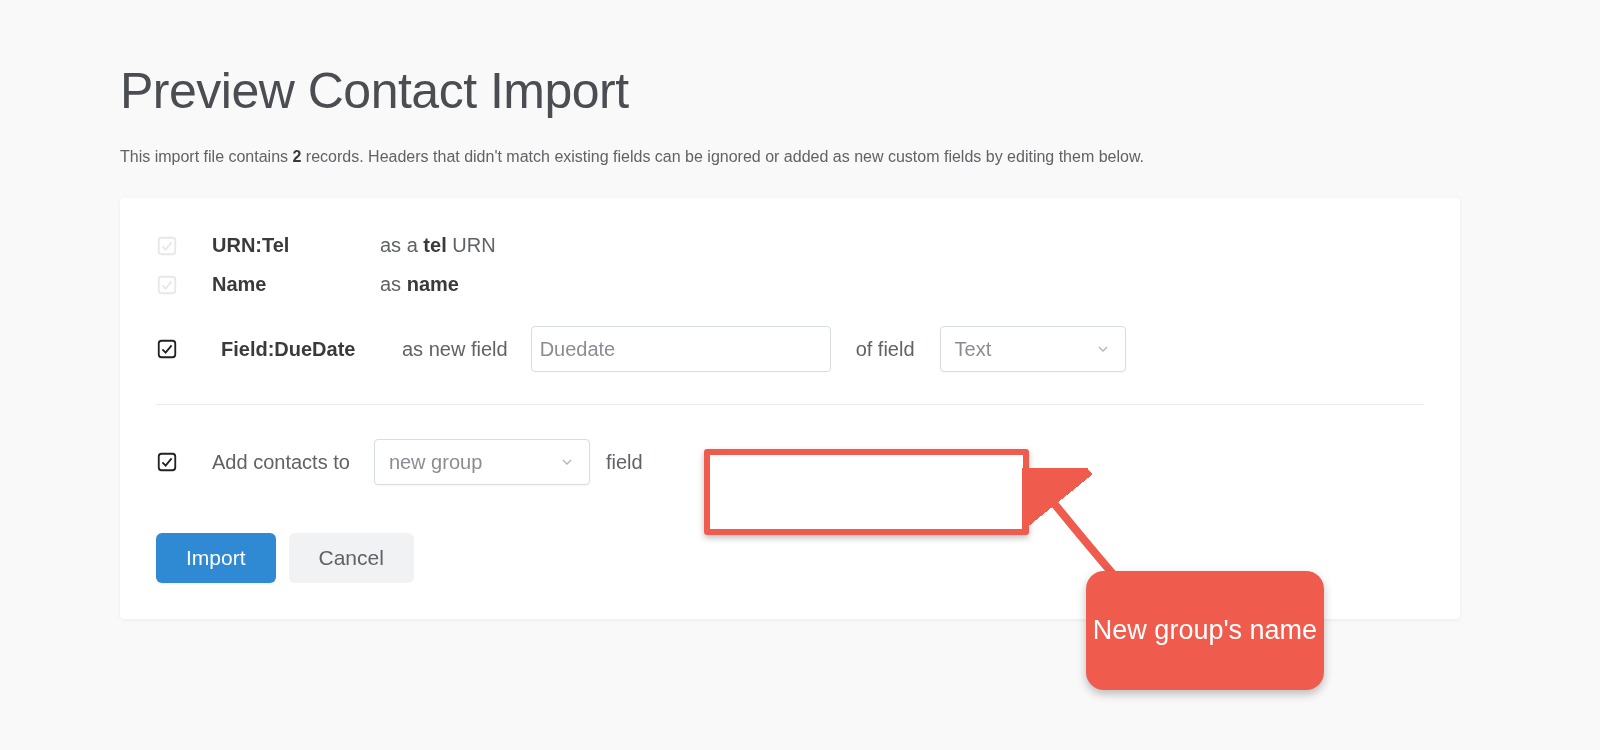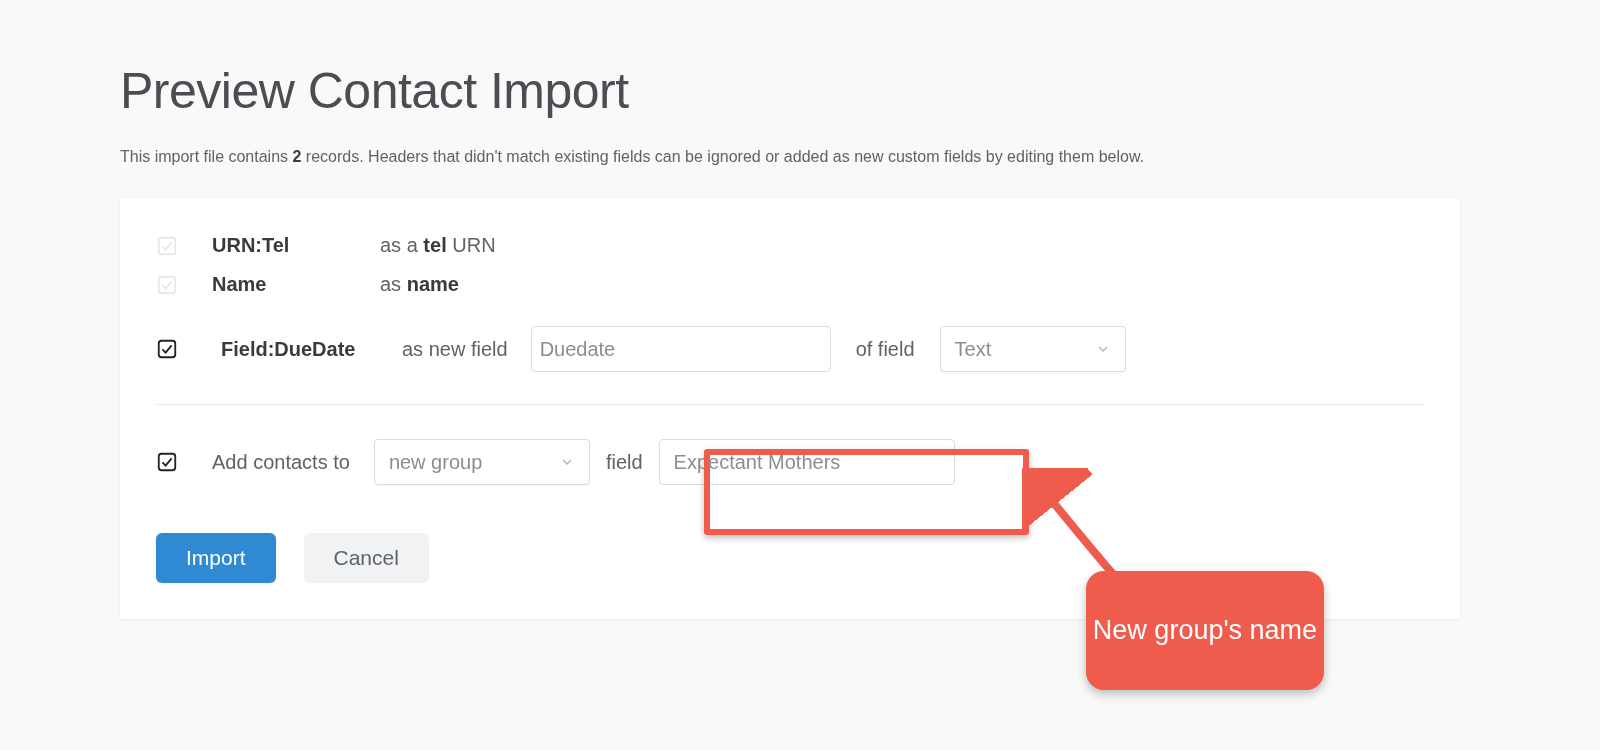--- a/index.html
+++ b/index.html
@@ -61,21 +61,21 @@
     position:relative;
     height:46px;border:1px solid var(--border);border-radius:4px;
     background:#fff;display:flex;align-items:center;padding:0 44px 0 14px;
     font-size:20px;color:var(--text-light);cursor:pointer;
     box-shadow:0 1px 2px rgba(0,0,0,.04);
   }
   .select svg.caret{
     position:absolute;right:14px;top:50%;transform:translateY(-50%);
     width:16px;height:16px;stroke:#b0b4ba;
   }
-  .btnrow{margin-top:40px;display:flex;gap:28px;}
+  .btnrow{margin-top:40px;display:flex;gap:13px;}
   .btn{
     height:50px;border-radius:6px;font-size:21px;
     display:inline-flex;align-items:center;justify-content:center;
     padding:0 30px;cursor:pointer;border:0;
   }
   .btn-primary{background:var(--brand-blue);color:#fff;box-shadow:0 1px 2px rgba(0,0,0,.08);}
   .btn-secondary{background:#f0f2f4;color:var(--text-mid);}
 
   
   .hi-box{
@@ -172,21 +172,20 @@
         </span>
       </span>
       <span class="desc" style="margin-right:24px;">Add contacts to</span>
       <div class="select" style="width:216px;">
         <span>new group</span>
         <svg class="caret" viewBox="0 0 24 24" fill="none" stroke-width="2">
             <path d="M6 9l6 6 6-6"></path>
           </svg>
       </div>
       <span class="desc" style="margin:0 16px;">field</span>
-      <input class="textfield" style="width: 296px;" value="Expectant Mothers">
     </div>
 
     <div class="btnrow">
       <button class="btn btn-primary">Import</button>
       <button class="btn btn-secondary">Cancel</button>
     </div>
 
   </div>
 
   <div class="annotation">

